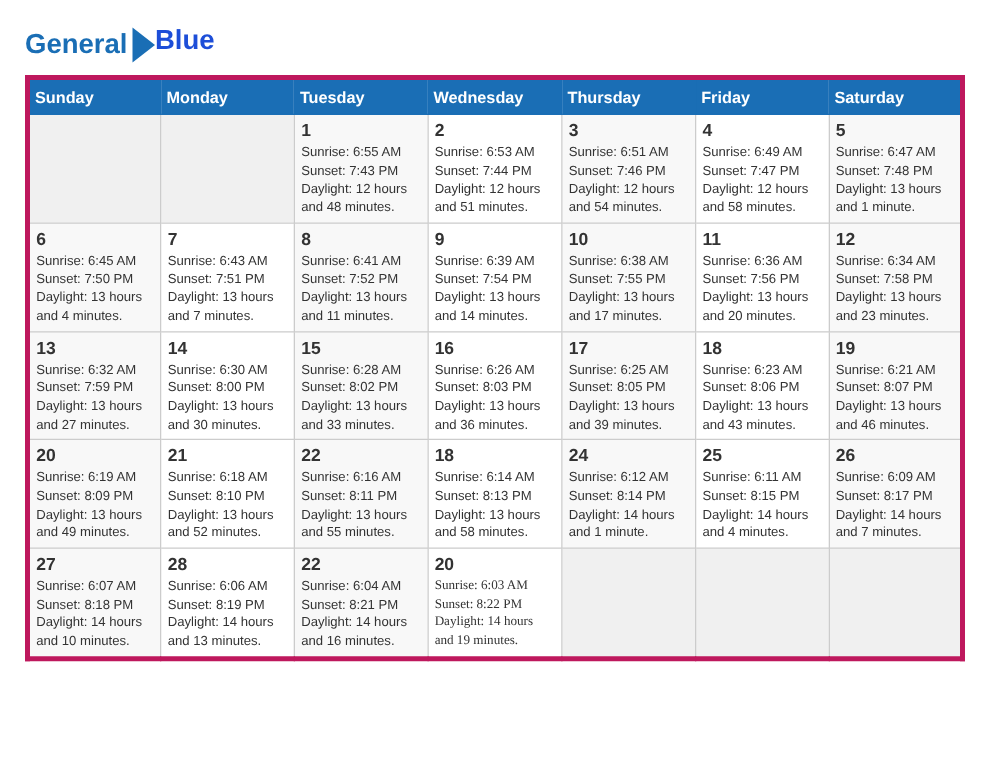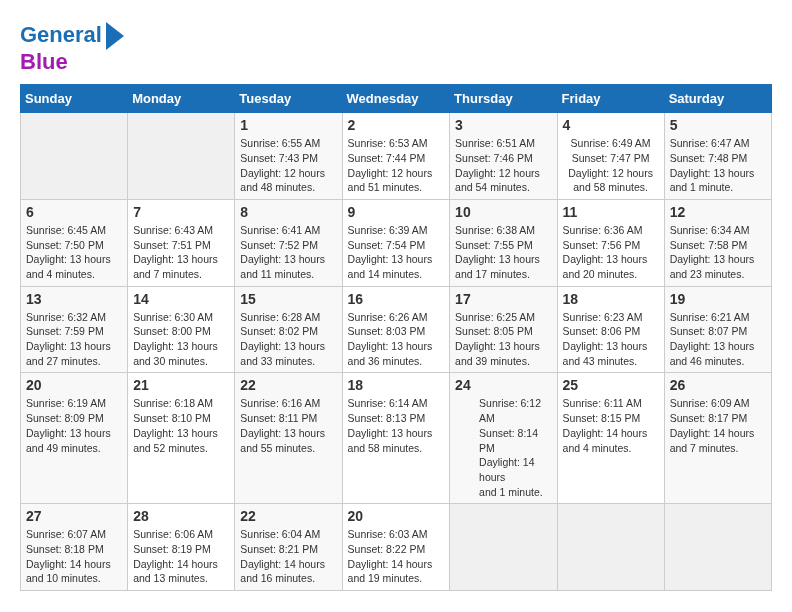--- a/index.html
+++ b/index.html
@@ -46,21 +46,21 @@
       font-weight: bold;
       color: #333;
     }
     .location {
       font-size: 16px;
       color: #555;
     }
     .calendar {
       width: 100%;
       border-collapse: collapse;
-      border: 1px solid #be185d;
+      border: 4px solid #be185d;
     }
     .calendar th {
       background: #1a6eb5;
       color: #fff;
       font-size: 13px;
       font-weight: bold;
       padding: 6px 4px;
       text-align: left;
       border: 1px solid #1a6eb5;
     }
@@ -90,26 +90,26 @@
       font-size: 10.5px;
       line-height: 1.4;
       color: #333;
     }
   </style>
 </head>
 <body>
 
 <div class="header">
   <div class="logo">
-    <div style="display:flex; flex-direction:column; align-items:flex-start;">
+    <div style="display:flex; align-items:flex-start;">
       <div style="display:flex; align-items:center;">
         <span class="logo-text"><span>General</span></span>
         <div class="logo-arrow"></div>
       </div>
-      <span class="logo-text" style="color:#a21caf;">Blue</span>
+      <span class="logo-text" style="color:#1d4ed8;">Blue</span>
     </div>
   </div>
   <div class="title-block">
     <div class="month-title"></div>
     <div class="location"></div>
   </div>
 </div>
 
 <table class="calendar">
   <thead>
@@ -143,21 +143,21 @@
         </td>
         <td>
           <span class="day-number">3</span>
           <div class="day-info" style="white-space: pre-line;">Sunrise: 6:51 AM
 Sunset: 7:46 PM
 Daylight: 12 hours
 and 54 minutes.</div>
         </td>
         <td>
           <span class="day-number">4</span>
-          <div class="day-info" style="white-space: pre-line; text-align: center;">Sunrise: 6:49 AM
+          <div class="day-info" style="white-space: pre-line;">Sunrise: 6:49 AM
 Sunset: 7:47 PM
 Daylight: 12 hours
 and 58 minutes.</div>
         </td>
         <td>
           <span class="day-number">5</span>
           <div class="day-info" style="white-space: pre-line;">Sunrise: 6:47 AM
 Sunset: 7:48 PM
 Daylight: 13 hours
 and 1 minute.</div>
@@ -289,21 +289,21 @@
         </td>
         <td>
           <span class="day-number">18</span>
           <div class="day-info" style="white-space: pre-line;">Sunrise: 6:14 AM
 Sunset: 8:13 PM
 Daylight: 13 hours
 and 58 minutes.</div>
         </td>
         <td>
           <span class="day-number">24</span>
-          <div class="day-info" style="white-space: pre-line; margin-left: 24px;">Sunrise: 6:12 AM
+          <div class="day-info" style="white-space: pre-line;">Sunrise: 6:12 AM
 Sunset: 8:14 PM
 Daylight: 14 hours
 and 1 minute.</div>
         </td>
         <td>
           <span class="day-number">25</span>
           <div class="day-info" style="white-space: pre-line;">Sunrise: 6:11 AM
 Sunset: 8:15 PM
 Daylight: 14 hours
 and 4 minutes.</div>
@@ -333,21 +333,21 @@
         </td>
         <td>
           <span class="day-number">22</span>
           <div class="day-info" style="white-space: pre-line;">Sunrise: 6:04 AM
 Sunset: 8:21 PM
 Daylight: 14 hours
 and 16 minutes.</div>
         </td>
         <td>
           <span class="day-number">20</span>
-          <div class="day-info" style="white-space: pre-line;">Sunrise: 6:03 AM
+          <div class="day-info" style="white-space: pre-line; font-family: Liberation Serif, serif;">Sunrise: 6:03 AM
 Sunset: 8:22 PM
 Daylight: 14 hours
 and 19 minutes.</div>
         </td>
         <td class="empty"></td>
         <td class="empty"></td>
         <td class="empty"></td>
       </tr>
     </tbody>
 </table>

